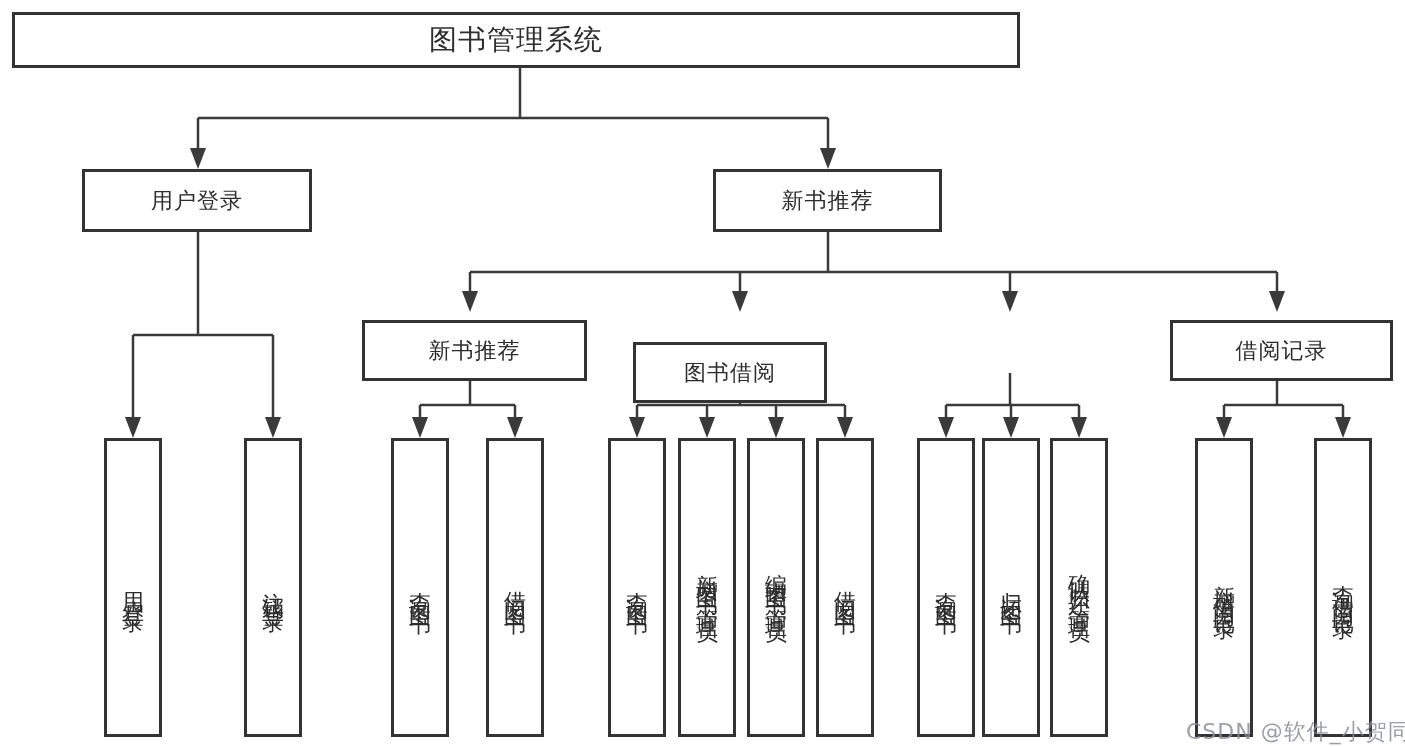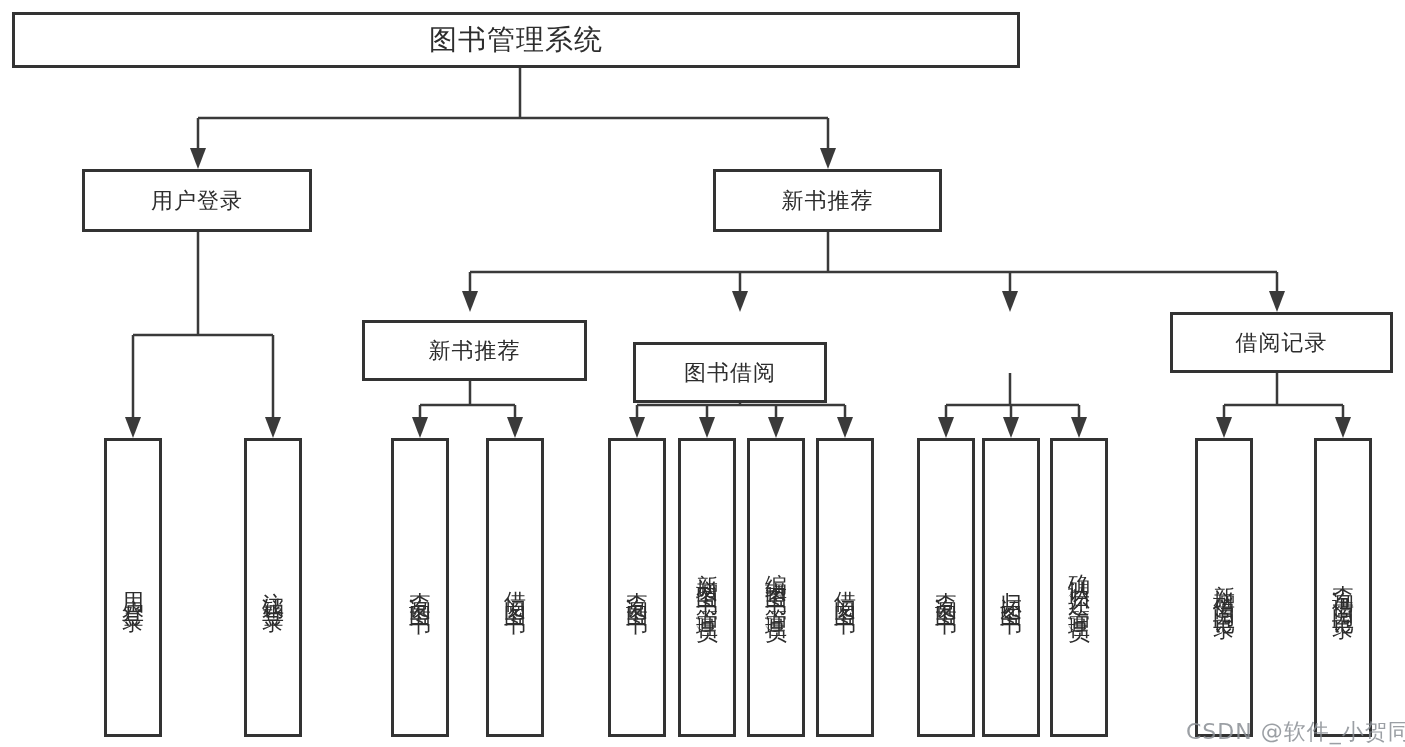--- a/index.html
+++ b/index.html
@@ -33,21 +33,21 @@
   }
   
   .n-root{left:12px;top:12px;width:1008px;height:56px;}
   
   .n-userlogin{left:82px;top:169px;width:230px;height:63px;}
   .n-bookmgmt{left:713px;top:169px;width:229px;height:63px;}
   
   .n-newbook{left:362px;top:312px;width:225px;height:61px;margin-top:8px;}
   .n-bookborrow{left:633px;top:312px;width:194px;height:61px;margin-top:30px;}
   .n-currborrow{left:903px;top:312px;width:215px;height:61px;}
-  .n-records{left:1170px;top:312px;width:223px;height:61px;}
+  .n-records{left:1170px;top:320px;width:223px;height:61px;}
   
   .v-node{top:438px;width:58px;height:299px;}
   .n-a1{left:104px;}  .n-a2{left:244px;}
   .n-b1{left:391px;}  .n-b2{left:486px;}
   .n-c1{left:608px;}  .n-c2{left:678px;}  .n-c3{left:747px;}  .n-c4{left:816px;}
   .n-d1{left:917px;}  .n-d2{left:982px;}  .n-d3{left:1050px;}
   .n-e1{left:1195px;} .n-e2{left:1314px;}
   #watermark{
     position:absolute;left:1186px;top:717px;
     font-size:22px;letter-spacing:1px;

